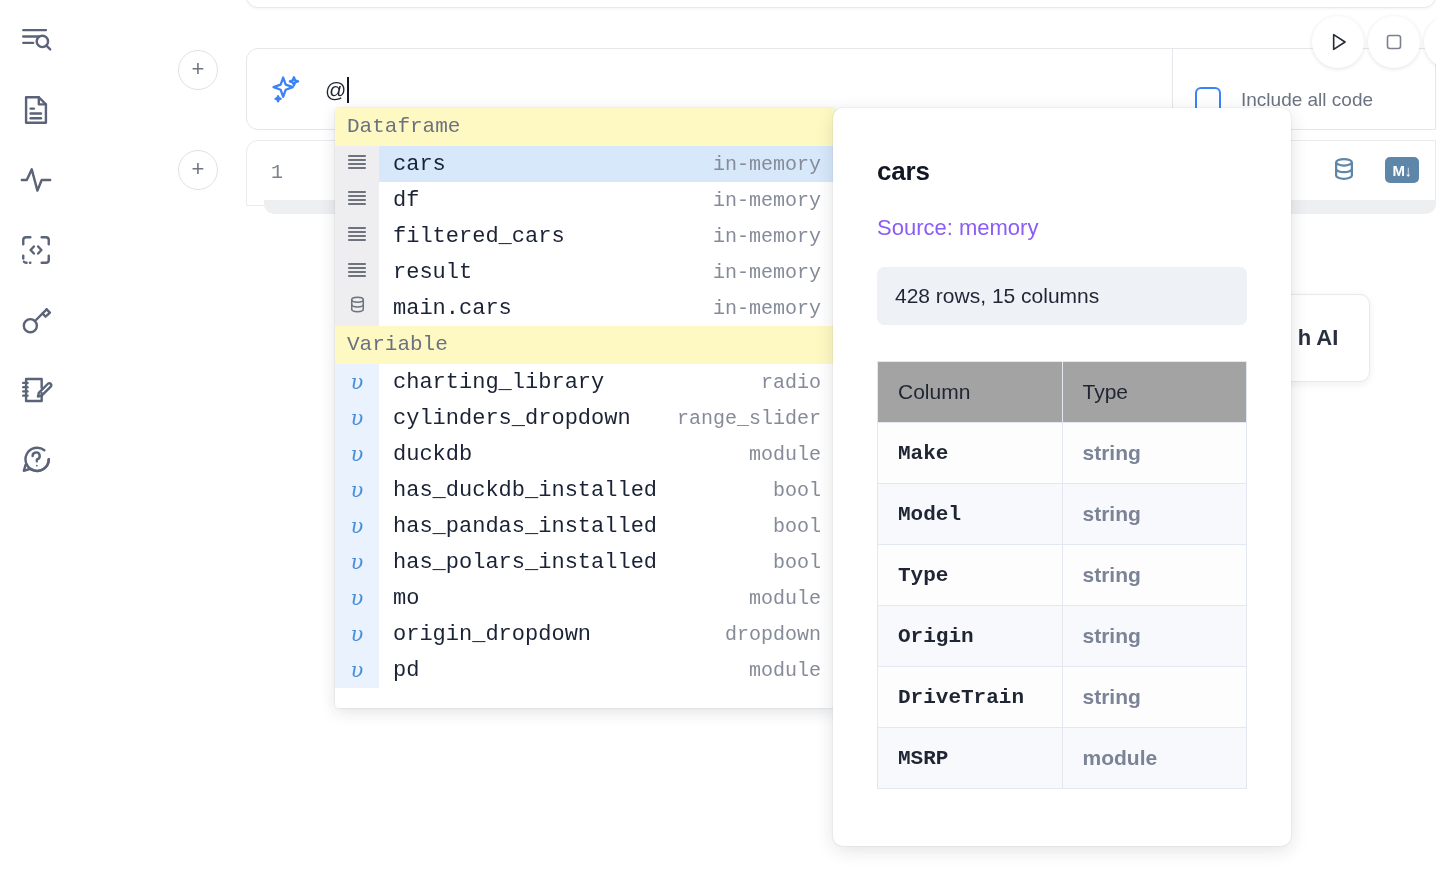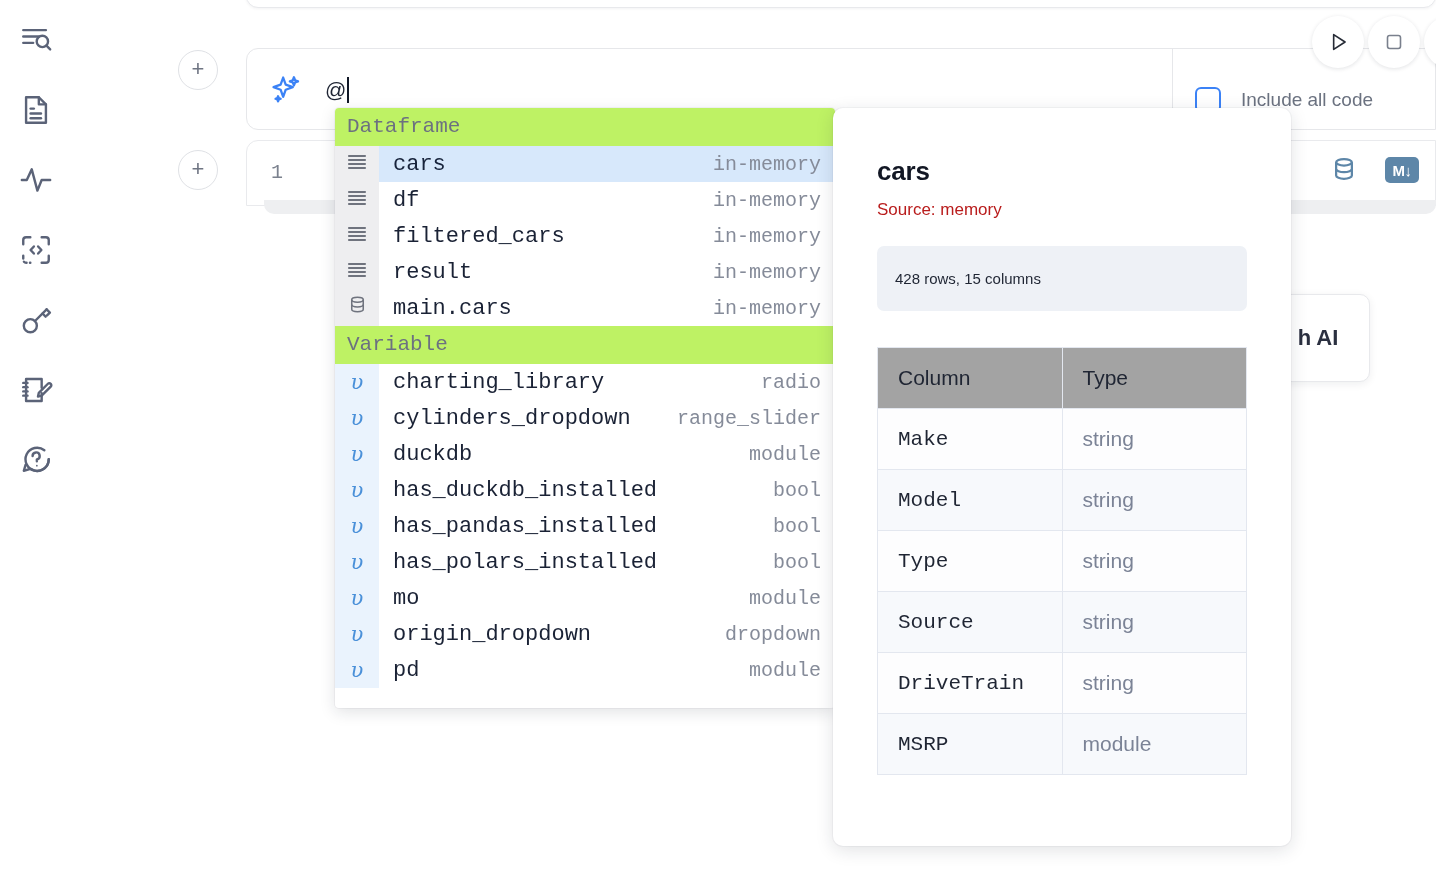--- a/index.html
+++ b/index.html
@@ -148,21 +148,21 @@
     position: absolute; left: 335px; top: 108px; width: 500px; height: 600px;
     background: #ffffff;
     border-radius: 4px;
     box-shadow: 0 4px 16px rgba(25,30,50,0.13), 0 0 0 1px rgba(25,30,50,0.04);
     overflow: hidden;
     font-family: "Liberation Mono", "DejaVu Sans Mono", monospace;
   }
   .ac-group {
     height: 38px; line-height: 38px;
     padding-left: 12px;
-    background: #bef264;
+    background: #fef9c3;
     color: #6c7180;
     font-size: 21px;
     font-family: "Liberation Mono", monospace;
   }
   .ac-row {
     position: relative;
     height: 36px;
     display: flex; align-items: center;
     background: #ffffff;
     cursor: pointer;
@@ -204,41 +204,42 @@
     background: #ffffff;
     border-radius: 10px;
     box-shadow: 0 4px 18px rgba(25,30,50,0.13), 0 0 0 1px rgba(25,30,50,0.035);
     overflow: hidden;
     padding: 48px 44px 0 44px;
   }
   .detail-title {
     font-size: 26px; font-weight: 700; color: #121724; letter-spacing: -0.2px;
   }
   .detail-source {
-    margin-top: 13px;
-    font-size: 17px; color: #b91c1c;
+    margin-top: 28px;
+    font-size: 22px; color: #8b5cf6;
   }
   .detail-stats {
     margin-top: 26px;
     background: #eef1f6;
     border-radius: 7px;
-    padding: 24px 18px;
-    font-size: 15px; color: #1f2533;
+    padding: 17px 18px;
+    font-size: 21px; color: #1f2533;
   }
   .detail-table {
     margin-top: 36px;
     width: 370px;
     border-collapse: collapse;
     table-layout: fixed;
   }
   .detail-table th, .detail-table td {
     border: 1px solid #e3e7ef;
     text-align: left;
     padding: 18px 20px;
     font-size: 21px;
+    font-weight: bold;
   }
   .detail-table th {
     background: #a3a3a3;
     color: #1f2533;
     font-weight: 400;
   }
   .detail-table td.col {
     font-family: "Liberation Mono", "DejaVu Sans Mono", monospace;
     color: #1f2533;
     background: #fdfdfe;
@@ -532,21 +533,21 @@
           </tr>
           <tr>
             <td class="col">Model</td>
             <td class="typ">string</td>
           </tr>
           <tr>
             <td class="col">Type</td>
             <td class="typ">string</td>
           </tr>
           <tr>
-            <td class="col">Source</td>
+            <td class="col">Origin</td>
             <td class="typ">string</td>
           </tr>
           <tr>
             <td class="col">DriveTrain</td>
             <td class="typ">string</td>
           </tr>
           <tr>
             <td class="col">MSRP</td>
             <td class="typ">module</td>
           </tr>

